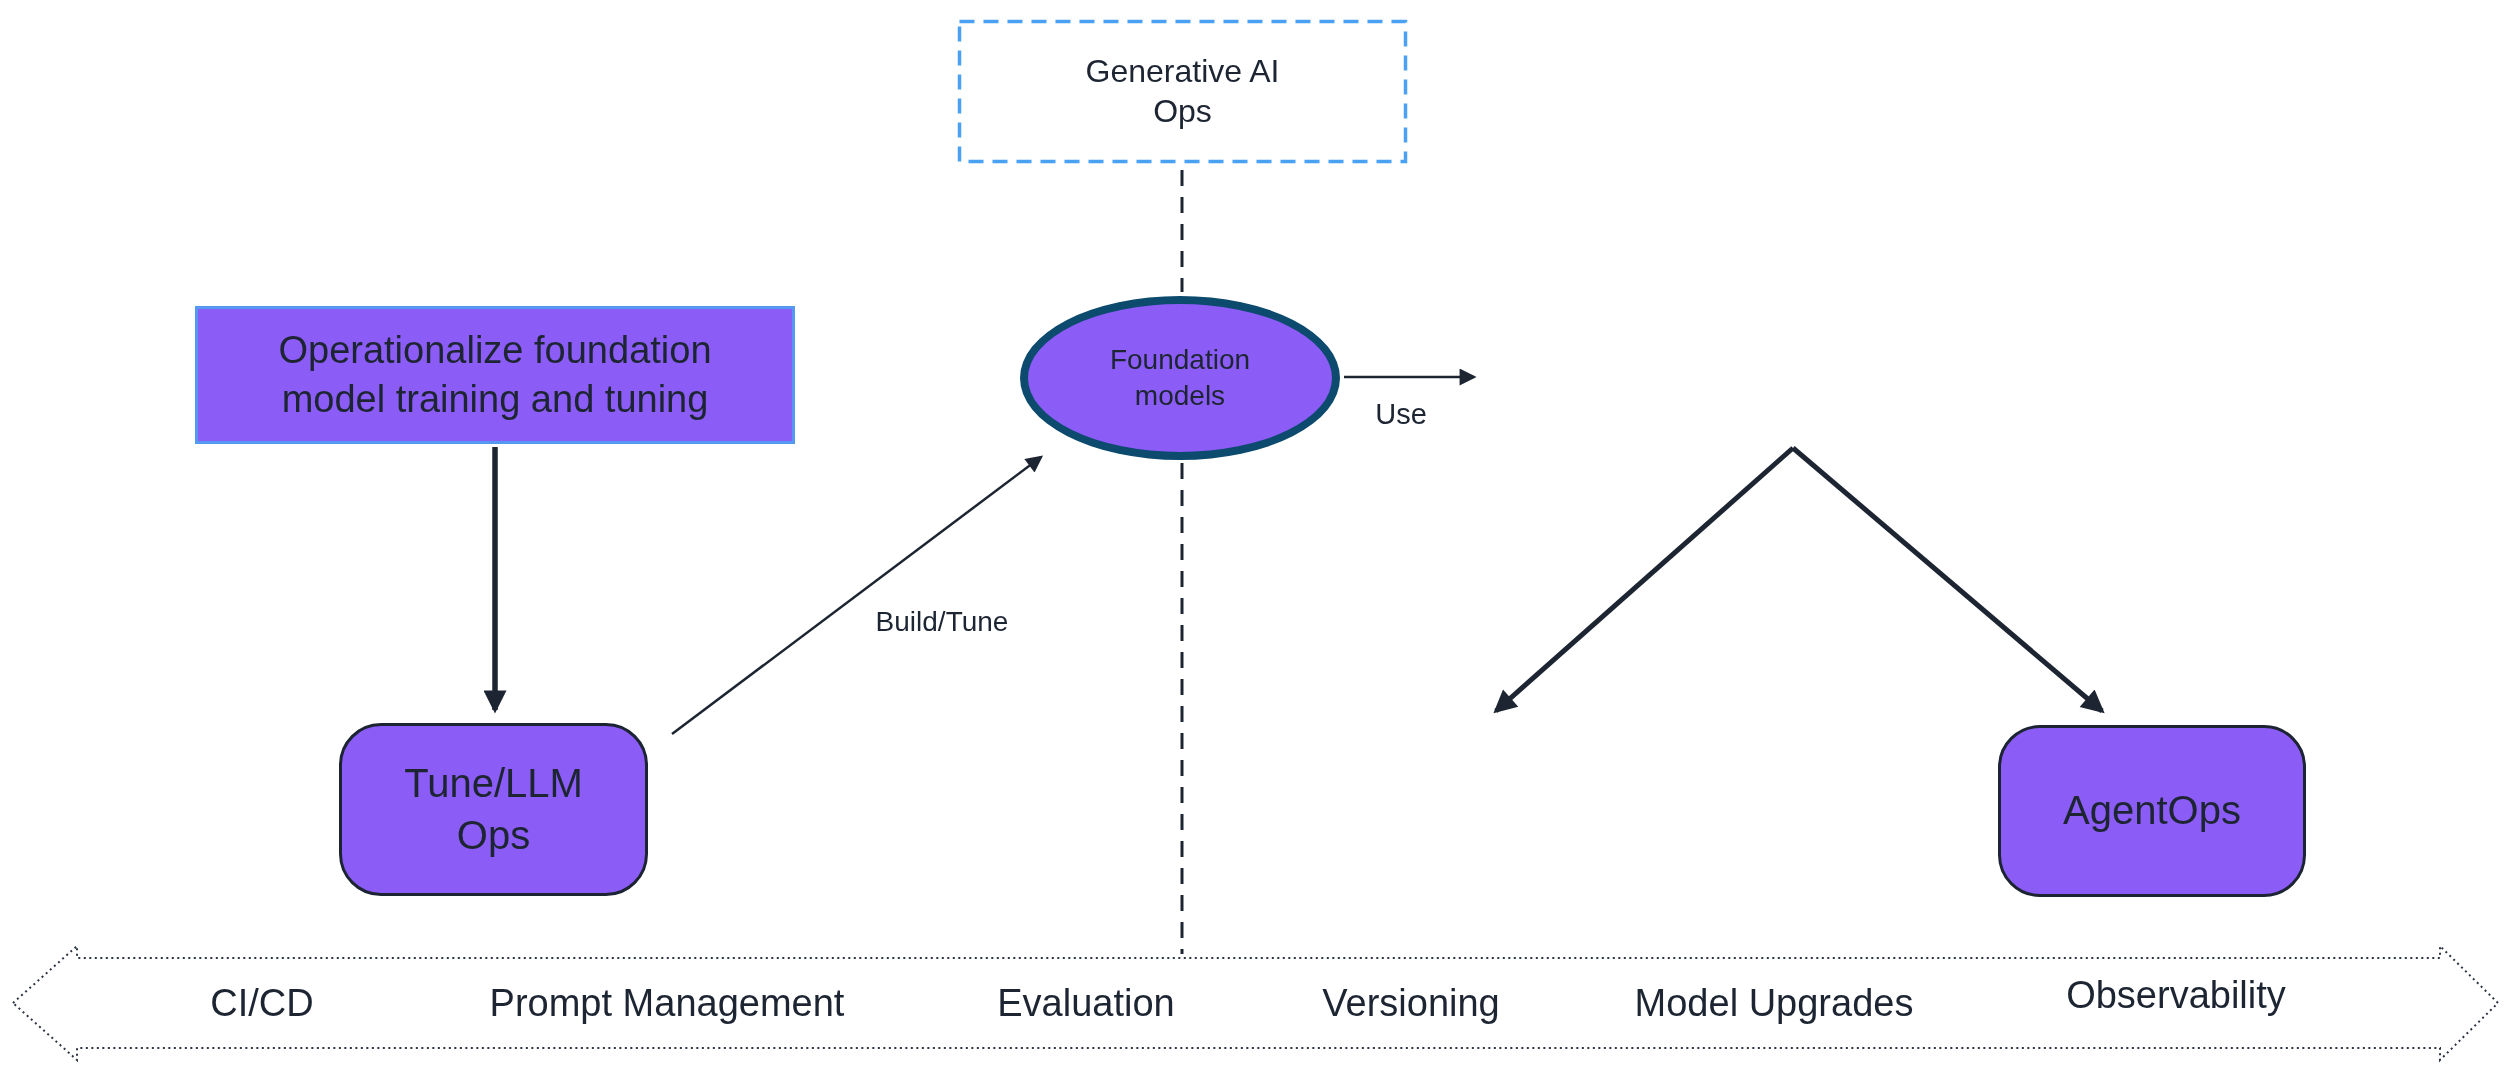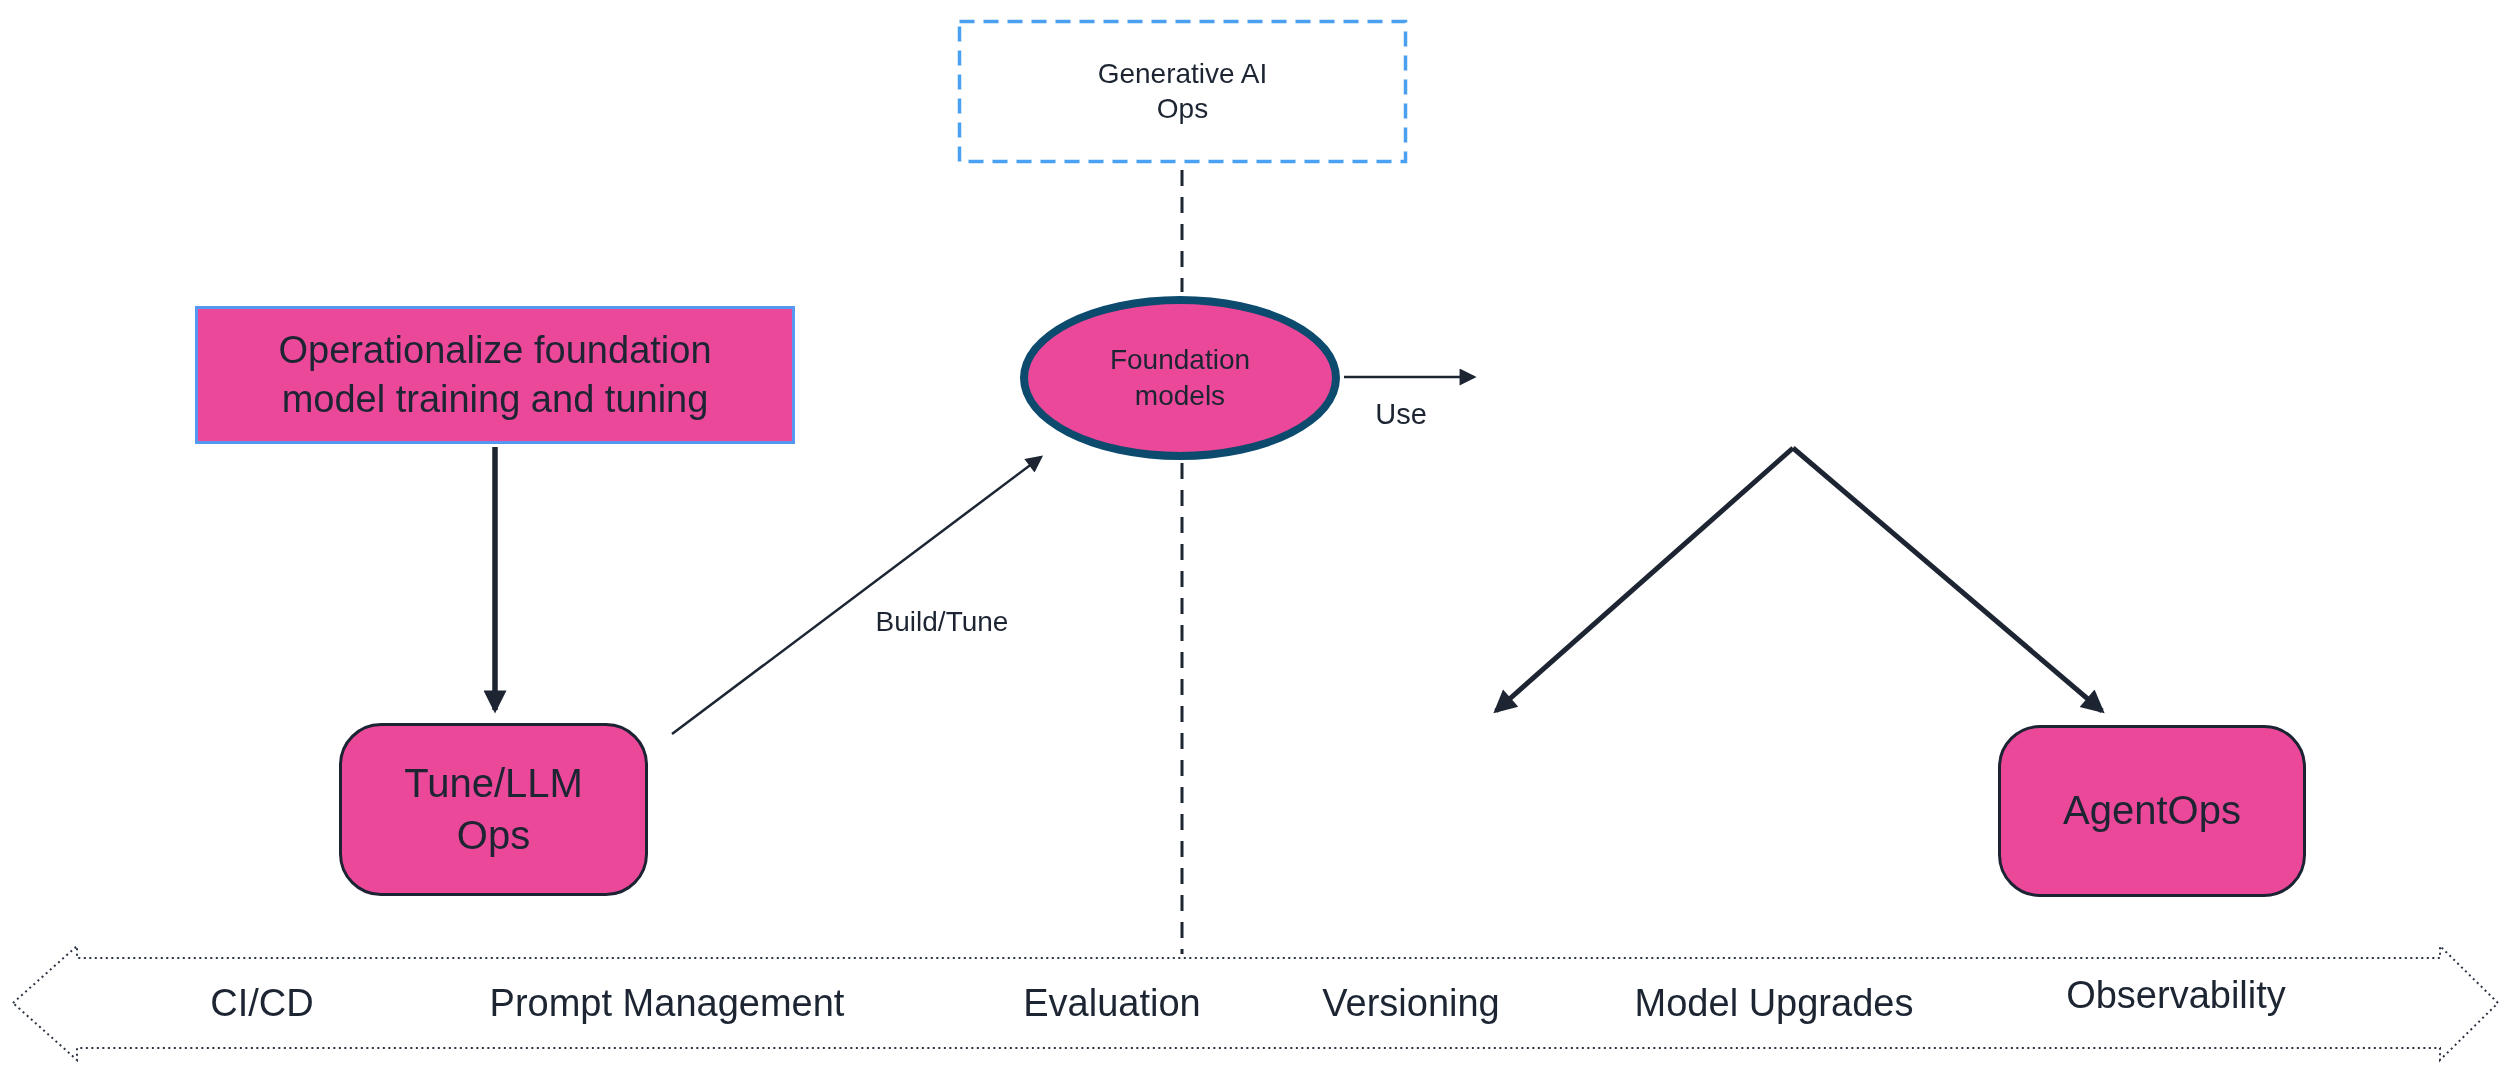--- a/index.html
+++ b/index.html
@@ -15,25 +15,25 @@
   svg.layer { position: absolute; left: 0; top: 0; width: 2511px; height: 1092px; }
 
   .node {
     position: absolute;
     display: flex;
     align-items: center;
     justify-content: center;
     text-align: center;
     white-space: pre-line;
     box-sizing: border-box;
-    background: #ec4899;
+    background: #8b5cf6;
   }
   #node-title {
     left: 958px; top: 20px; width: 449px; height: 143px;
-    font-size: 28px; line-height: 1.22; background: transparent;
+    font-size: 32px; line-height: 1.22; background: transparent;
   }
   .solid-blue { border: 3px solid #5498f2; line-height: 1.28; }
   #node-train   { left: 195px;  top: 306px; width: 600px; height: 138px; font-size: 38px; }
   #node-consume { left: 1490px; top: 307px; width: 481px; height: 137px; font-size: 35px; }
   .rounded-dark { border: 3px solid #1c2433; border-radius: 42px; line-height: 1.28; font-size: 40px; }
   #node-fmops    { left: 339px;  top: 723px; width: 309px; height: 173px; }
   #node-ragops   { left: 1320px; top: 725px; width: 309px; height: 172px; }
   #node-agentops { left: 1966px; top: 725px; width: 308px; height: 172px; margin-left: 32px; }
   #node-foundation {
     left: 1020px; top: 296px; width: 320px; height: 164px;
@@ -53,21 +53,21 @@
 
   .banner-label {
     position: absolute;
     transform: translateX(-50%);
     top: 982px;
     font-size: 38px;
     white-space: nowrap;
   }
   .bl-0 { left: 262px; }
   .bl-1 { left: 667px; }
-  .bl-2 { left: 1112px; }
+  .bl-2 { left: 1086px; }
   .bl-3 { left: 1411px; }
   .bl-4 { left: 1774px; }
   .bl-5 { left: 2176px; top: 974px; }
 </style>
 </head>
 <body>
 
 <div class="canvas">
 
   <svg class="layer" viewBox="0 0 2511 1092" xmlns="http://www.w3.org/2000/svg">

